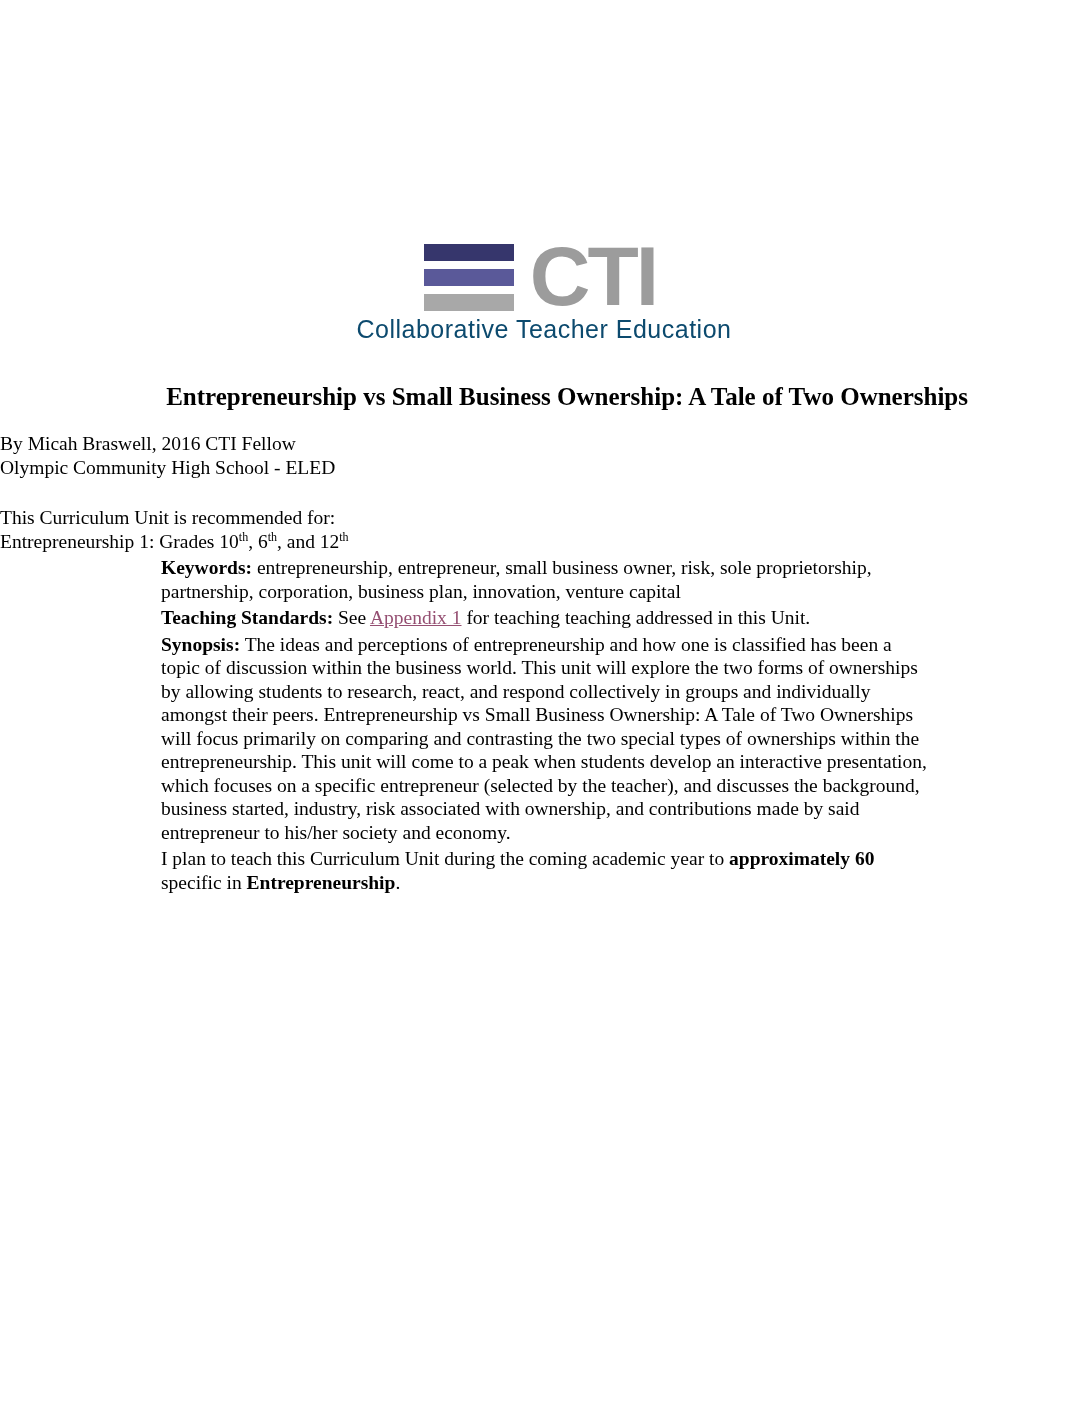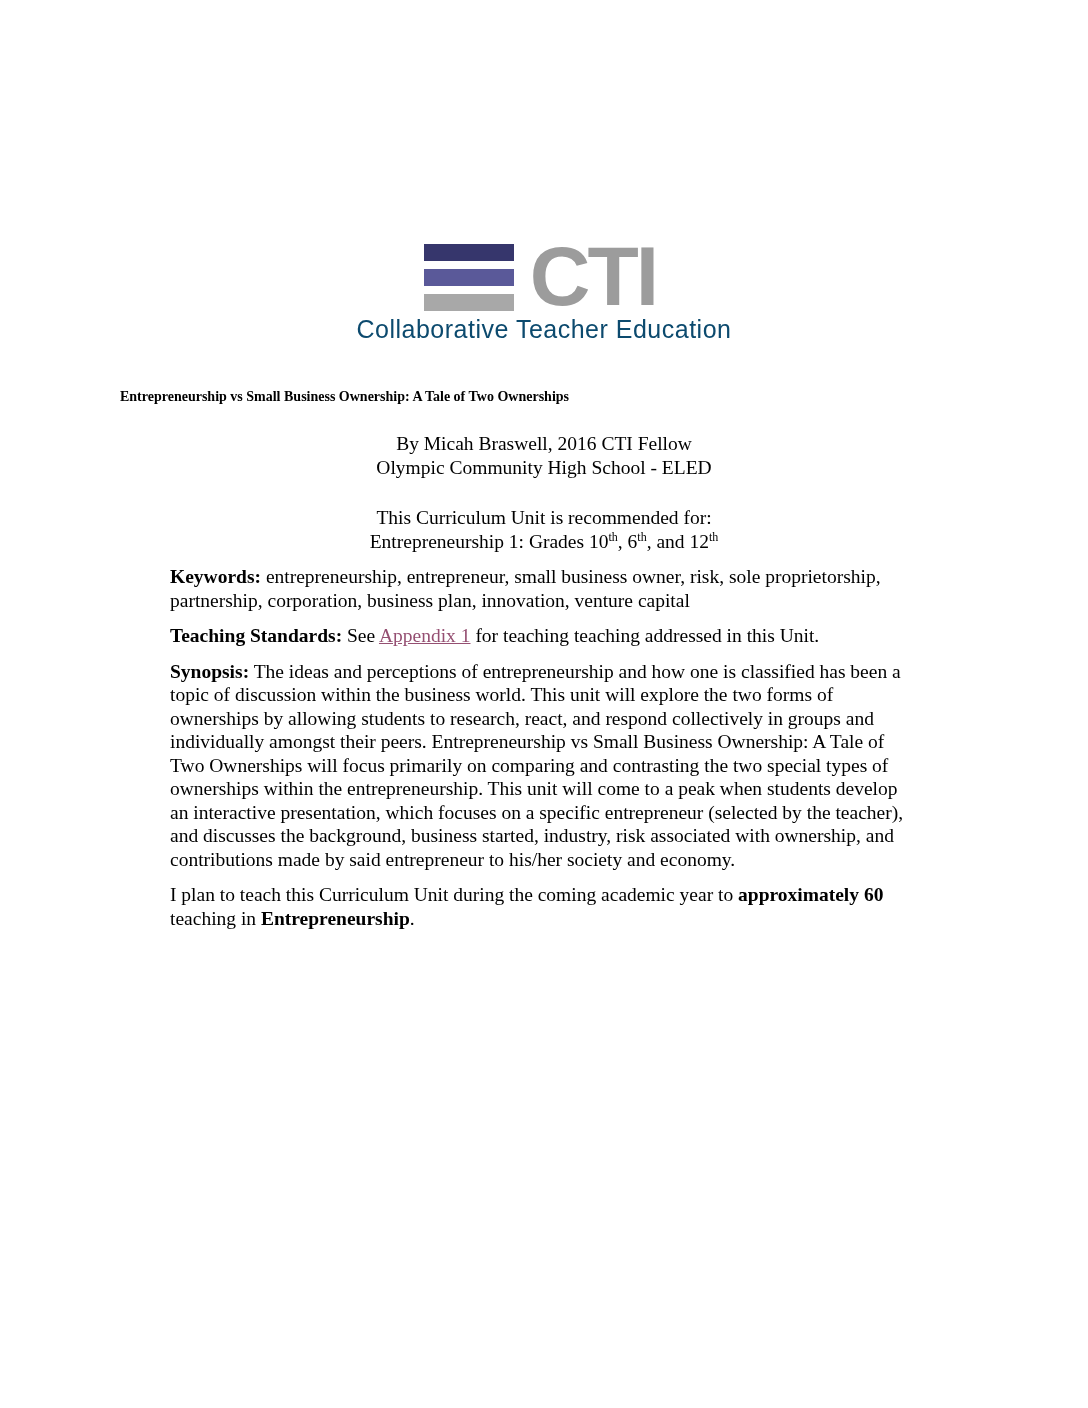--- a/index.html
+++ b/index.html
@@ -51,32 +51,32 @@
     font-size: 25px;
     line-height: 25px;
     letter-spacing: 0.5px;
     color: #0c4a6e;
     margin-top: 6px;
   }
 
   
   .title {
     margin: 43px 120px 0;
-    text-align: left;
-    font-size: 14px;
+    text-align: right;
+    font-size: 25px;
     line-height: 24px;
     font-weight: 700;
   }
-  .center-block { text-align: center; font-size: 19.5px; line-height: 23.5px; }
+  .center-block { text-align: left; font-size: 19.5px; line-height: 23.5px; }
   .byline { margin-top: 23px; }
   .recommended { margin-top: 27px; }
   sup { font-size: 12px; line-height: 0; vertical-align: super; }
 
   .body-text { margin: 0 158px; font-size: 19.5px; line-height: 23.5px; }
-  p.para { margin: 12px; padding: 0; }
+  p.para { margin: 3px; padding: 0; }
   .keywords  { margin-top: 29px; }
   .teaching  { margin-top: 24px; }
   .synopsis  { margin-top: 26px; }
   .plan      { margin-top: 216px; }
   .permission{ margin-top: 24px; }
 
   a.applink { color: #954F72; text-decoration: underline; cursor: pointer; text-align: center; }
 
   .page-number {
     position: absolute;
@@ -116,20 +116,20 @@
   </div>
 
   <div class="body-text">
 
     <p class="para keywords"><b>Keywords:</b><span> entrepreneurship, entrepreneur, small business owner, risk, sole proprietorship, partnership, corporation, business plan, innovation, venture capital</span></p>
 
     <p class="para teaching"><b>Teaching Standards:</b><span> See </span><a class="applink" href="#">Appendix 1</a><span> for teaching teaching addressed in this Unit.</span></p>
 
     <p class="para synopsis"><b>Synopsis:</b><span> The ideas and perceptions of entrepreneurship and how one is classified has been a topic of discussion within the business world. This unit will explore the two forms of ownerships by allowing students to research, react, and respond collectively in groups and individually amongst their peers. Entrepreneurship vs Small Business Ownership: A Tale of Two Ownerships will focus primarily on comparing and contrasting the two special types of ownerships within the entrepreneurship. This unit will come to a peak when students develop an interactive presentation, which focuses on a specific entrepreneur (selected by the teacher), and discusses the background, business started, industry, risk associated with ownership, and contributions made by said entrepreneur to his/her society and economy.</span></p>
 
-    <p class="para plan"><span>I plan to teach this Curriculum Unit during the coming academic year to </span><b>approximately 60</b><span> teaching in </span><b>Entrepreneurship</b><span>.</span></p>
+    <p class="para plan"><span>I plan to teach this Curriculum Unit during the coming academic year to </span><b>approximately 60</b><span> specific in </span><b>Entrepreneurship</b><span>.</span></p>
 
 
   </div>
 
   <div class="page-number">1</div>
 
 </div>
 
 </body></html>

